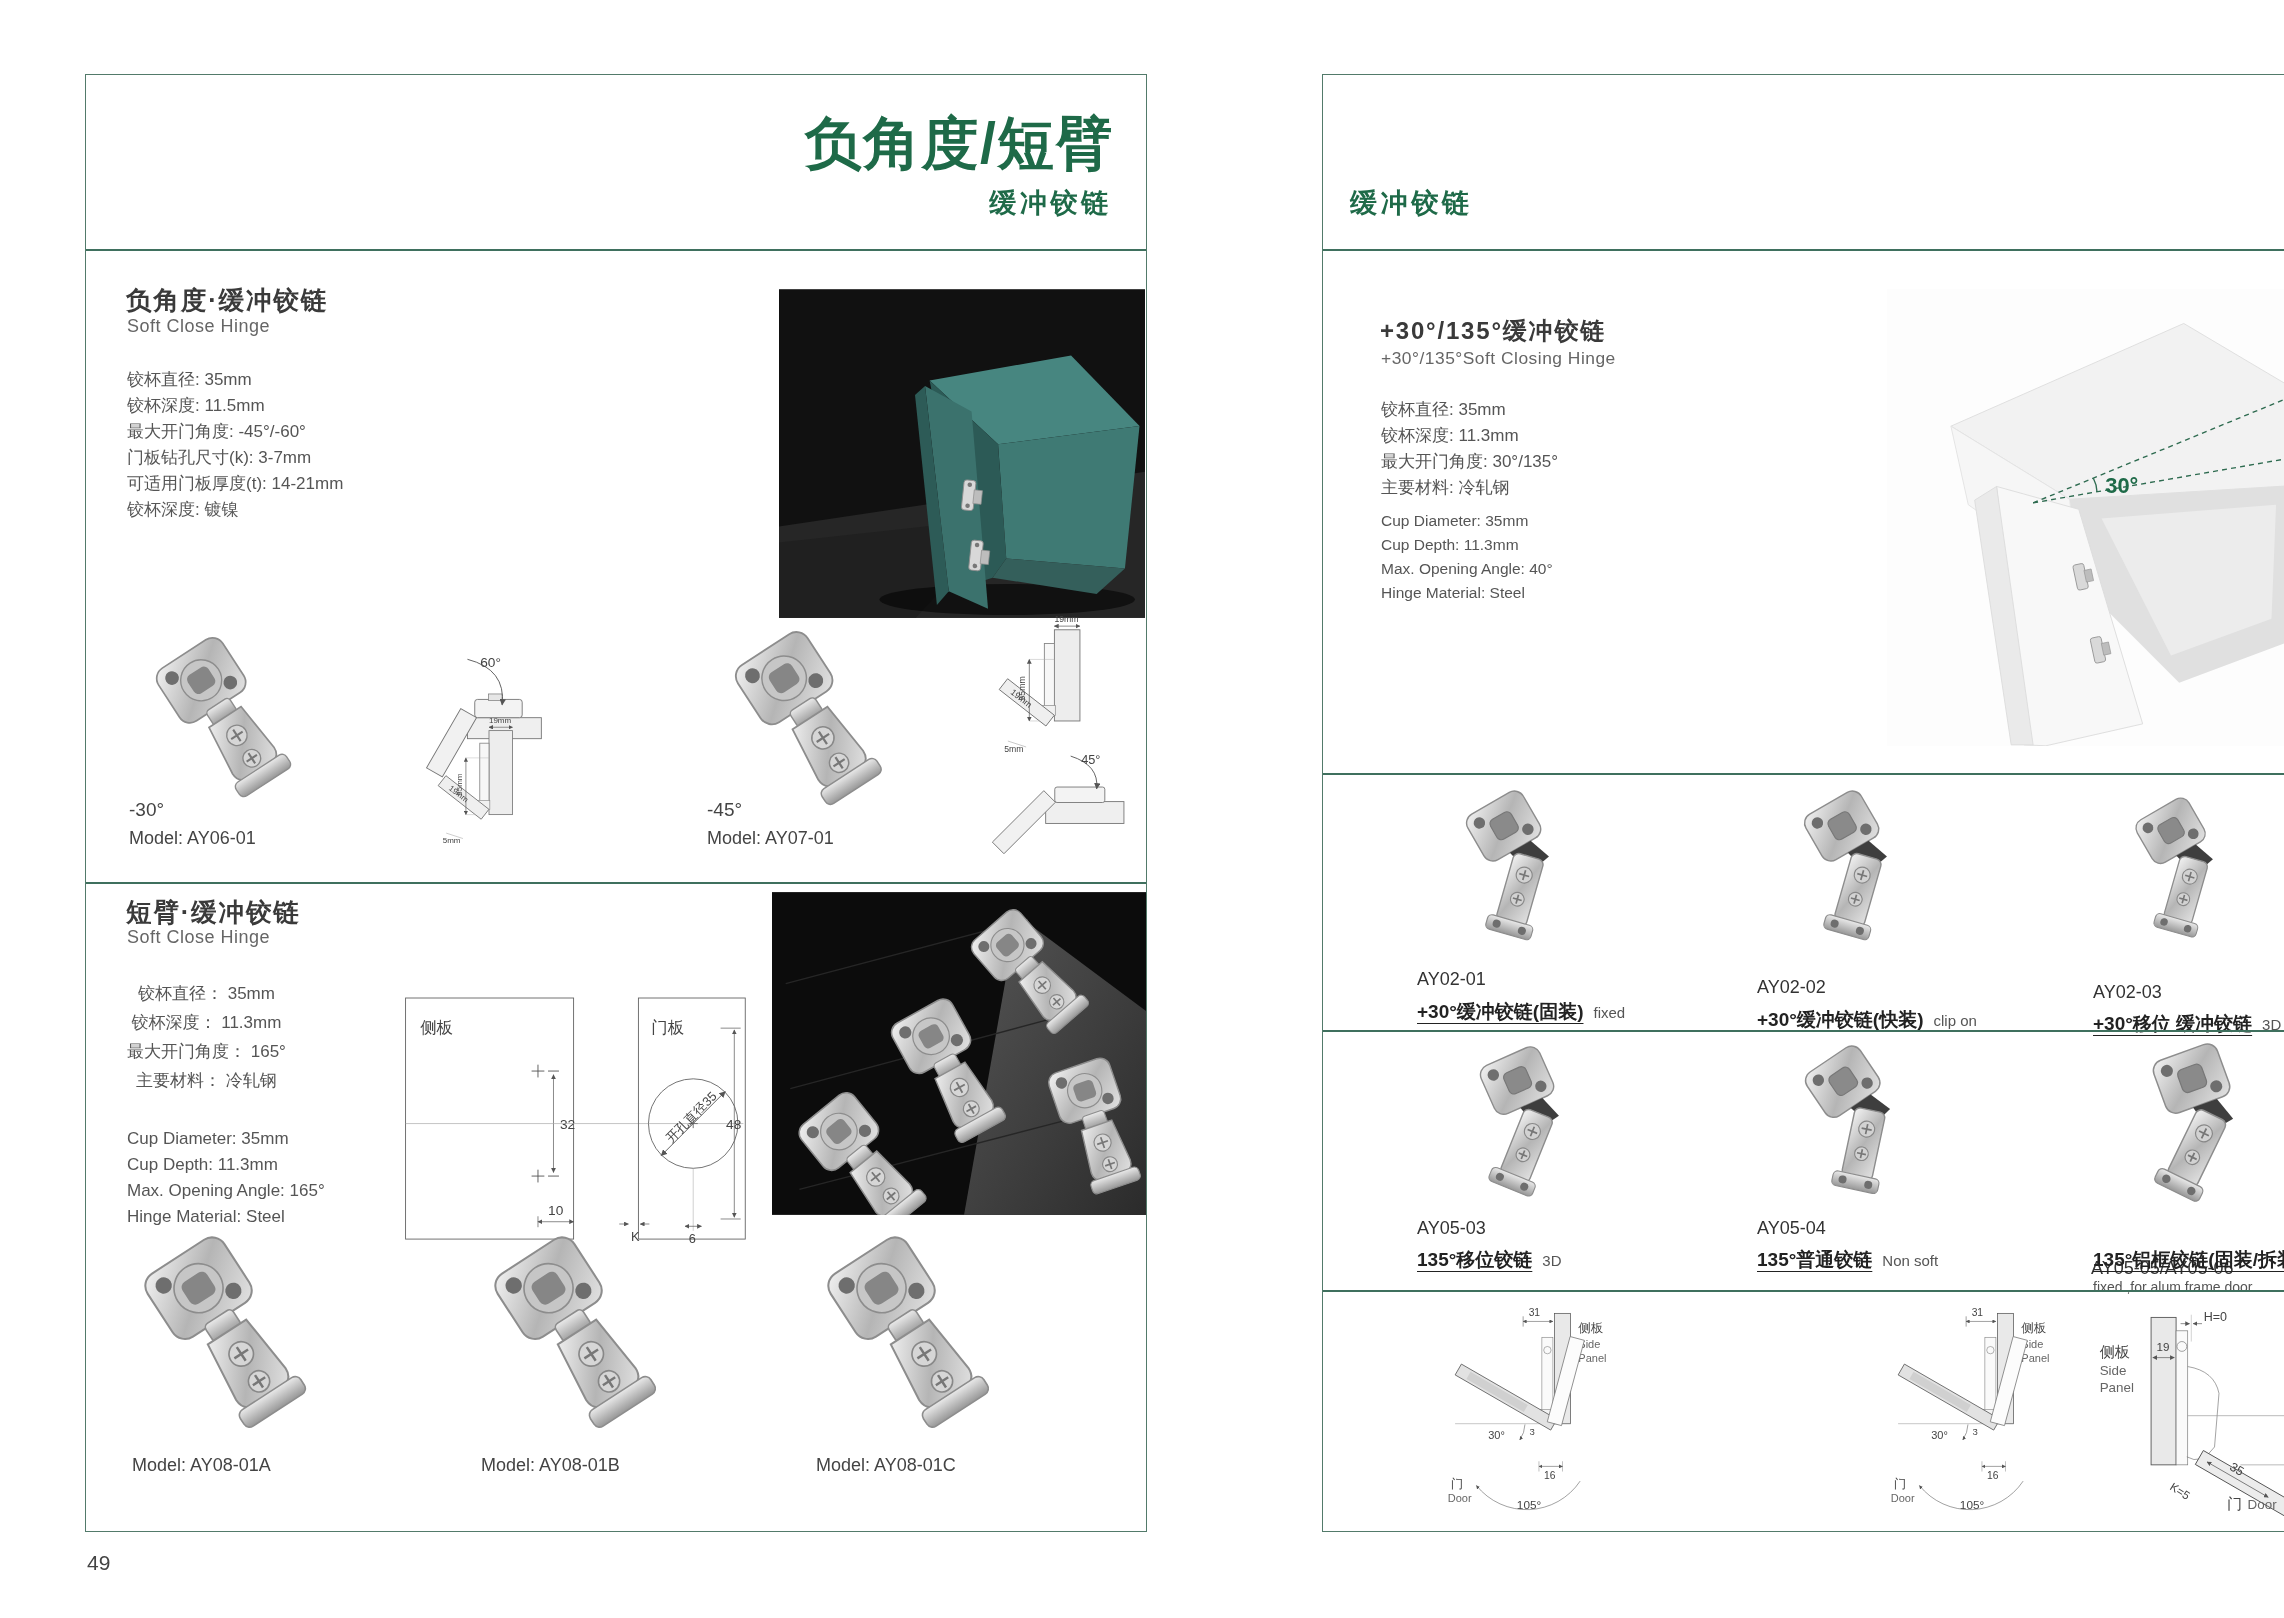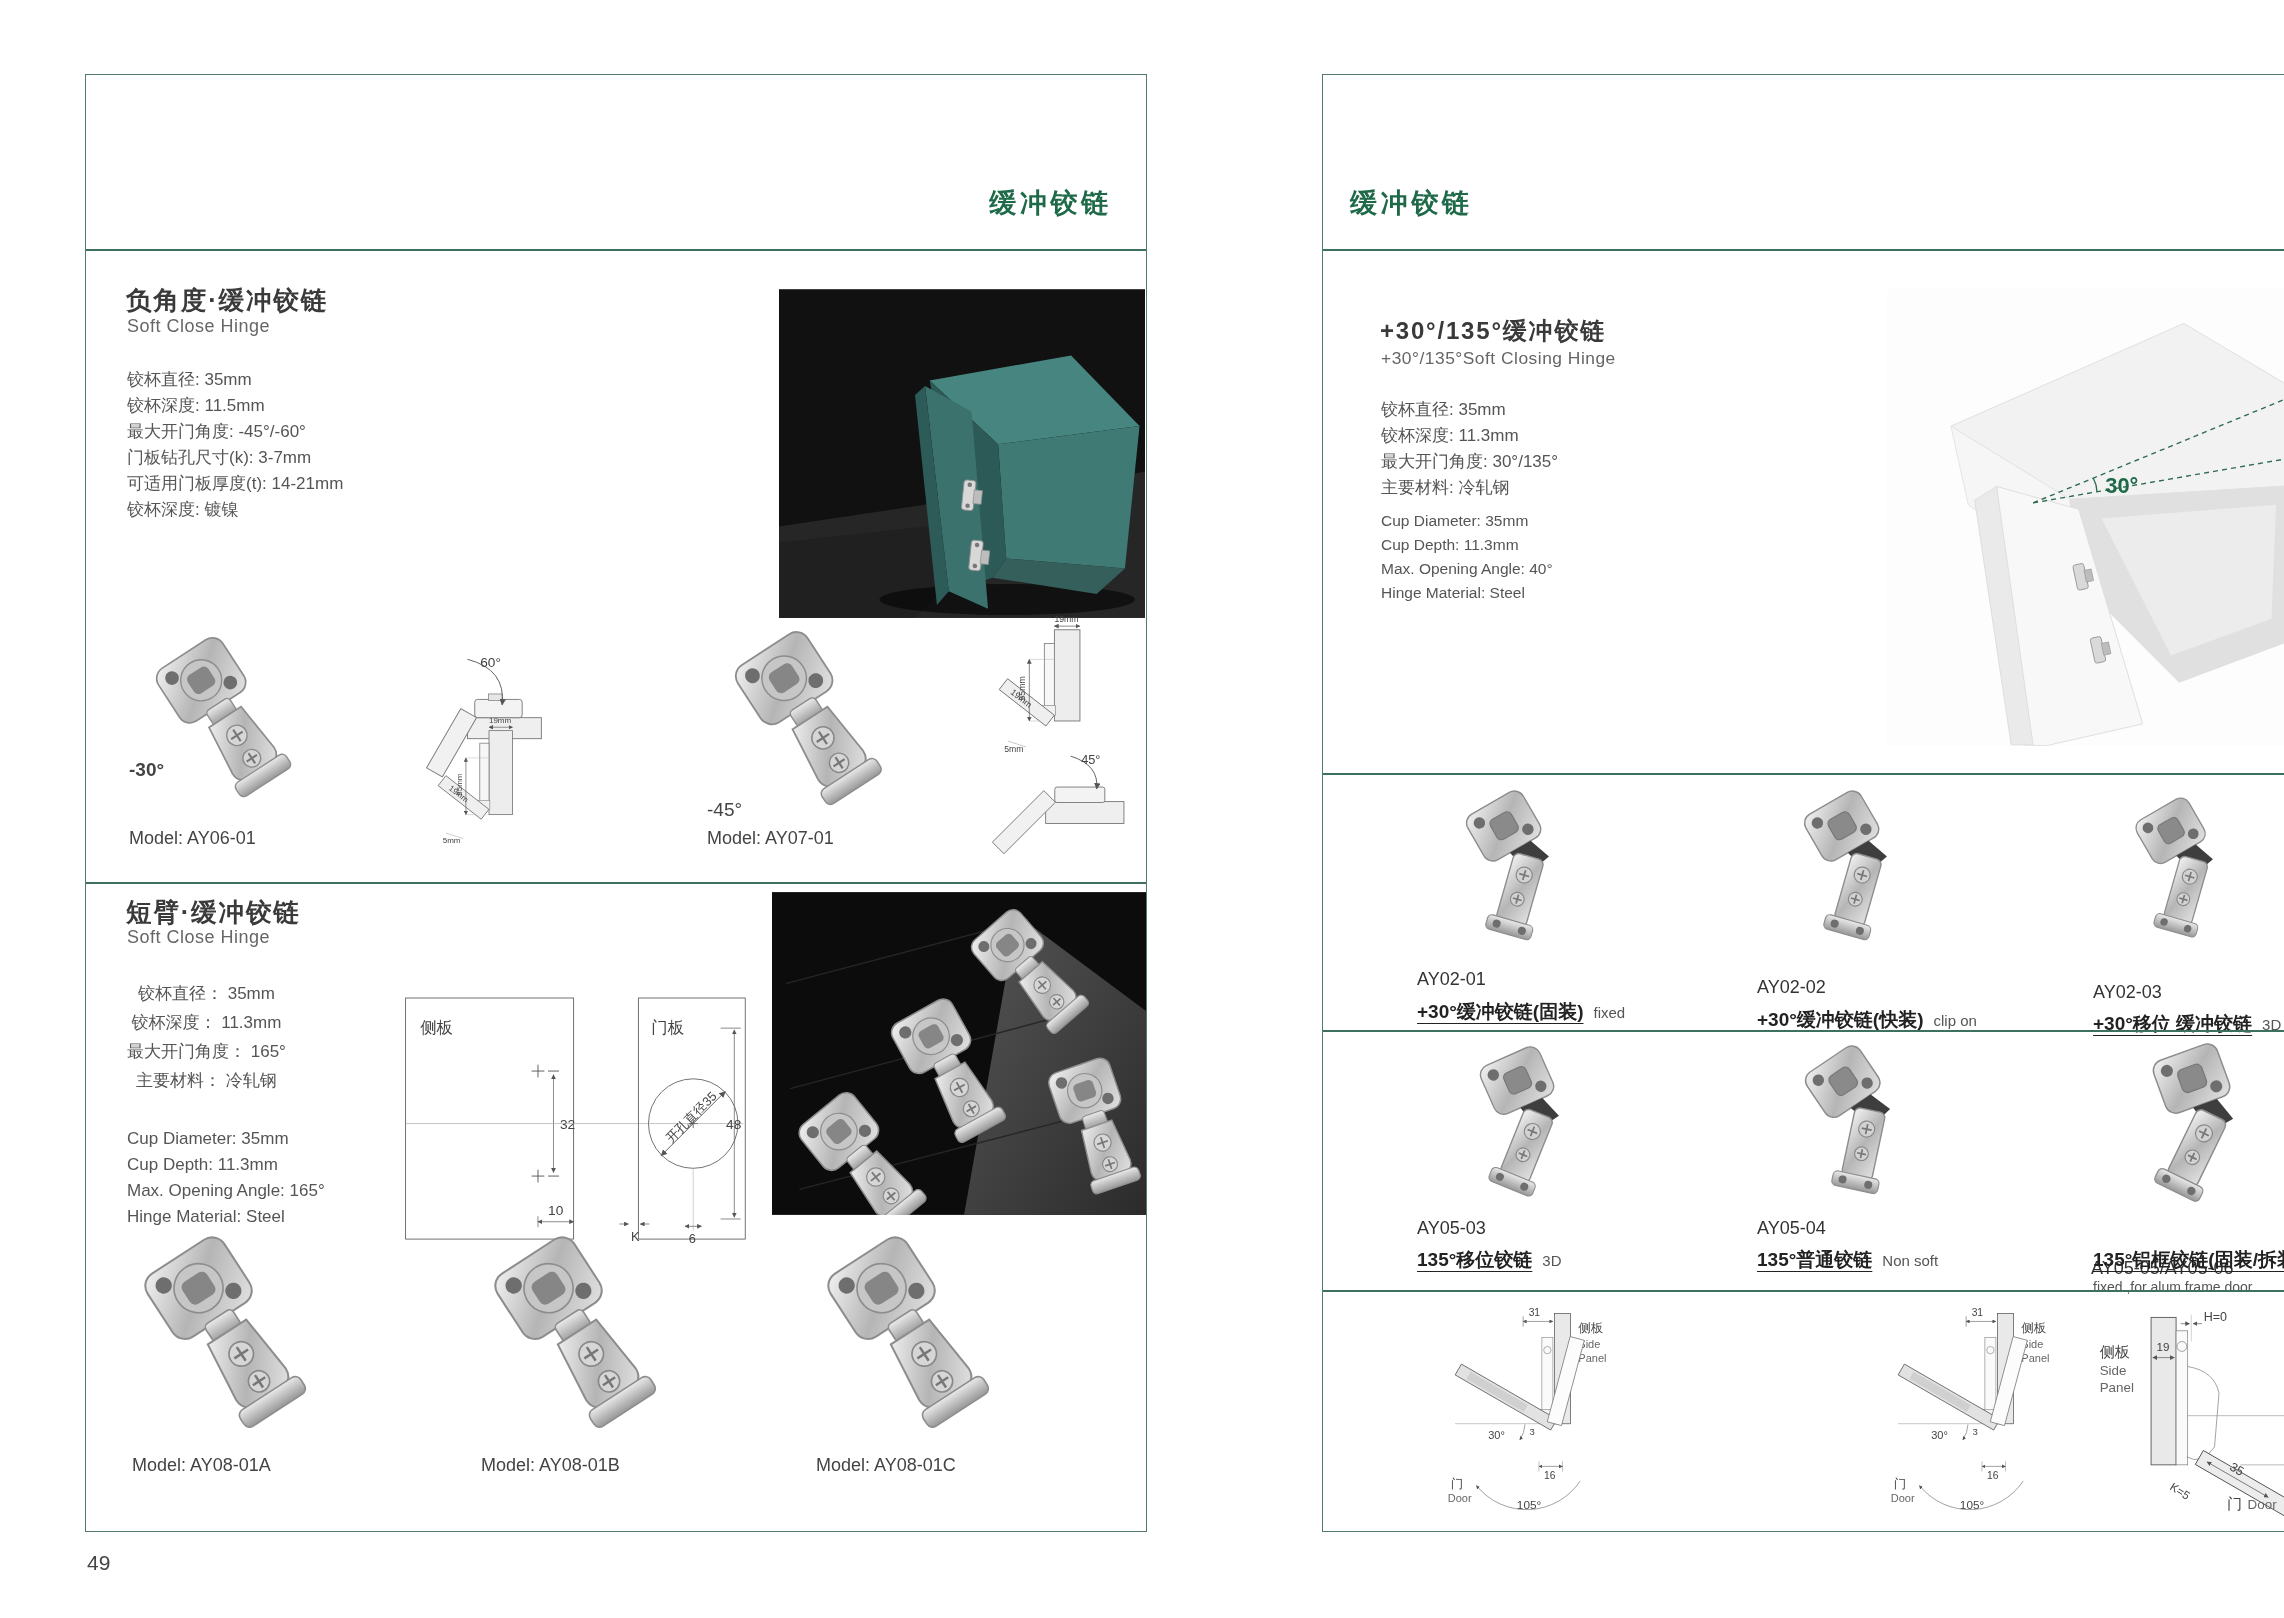--- a/index.html
+++ b/index.html
@@ -137,20 +137,21 @@
       <text x="48" y="494" font-size="34" class="dimtext">门</text>
       <text x="40" y="534" font-size="30" fill="#666">Door</text>
       <path d="M400,476 A175,175 0 0 1 118,488" fill="none" stroke="#555" stroke-width="1.5" marker-end="url(#arr)"></path>
       <text x="228" y="552" font-size="32" class="dimtext">105°</text>
     </symbol>
   </defs>
 </svg>
 
 <div class="page" id="page-left">
 
+  <div class="page-title" style="top:39px;right:32px;">负角度/短臂</div>
   <div class="page-sub" style="top:110px;right:34px;">缓冲铰链</div>
   <div class="rule" style="top:174px;"></div>
 
   <div class="sec-head" style="left:40px;top:208px;">负角度·缓冲铰链</div>
   <div class="sec-en" style="left:41px;top:241px;">Soft Close Hinge</div>
   <div class="specs" style="left:41px;top:292px;">
     <div class="spec">铰杯直径: 35mm</div>
     <div class="spec">铰杯深度: 11.5mm</div>
     <div class="spec">最大开门角度: -45°/-60°</div>
     <div class="spec">门板钻孔尺寸(k): 3-7mm</div>
@@ -215,21 +216,21 @@
   <svg class="abs" style="left:891px;top:672px;" width="151" height="91" viewBox="0 0 330 200">
     <rect x="150" y="120" width="172" height="48" fill="#efefef" stroke="#777" stroke-width="2"></rect>
     <rect x="170" y="88" width="110" height="34" rx="5" fill="#f3f3f3" stroke="#777" stroke-width="2"></rect>
     <g transform="rotate(-45 170 120)">
       <rect x="10" y="86" width="160" height="36" fill="#f1f1f1" stroke="#777" stroke-width="2"></rect>
     </g>
     <path d="M205,20 Q268,40 262,92" fill="none" stroke="#555" stroke-width="2" marker-end="url(#arr)"></path>
     <text x="228" y="38" font-size="28" class="dimtext">45°</text>
   </svg>
 
-  <div class="angle-label" style="left:43px;top:684px;font-weight:bold;">-30°</div>
+  <div class="angle-label" style="left:43px;top:724px;">-30°</div>
   <div class="model-label" style="left:43px;top:753px;">Model: AY06-01</div>
   <div class="angle-label" style="left:621px;top:724px;">-45°</div>
   <div class="model-label" style="left:621px;top:753px;">Model: AY07-01</div>
 
   <div class="rule" style="top:807px;"></div>
 
   <div class="sec-head" style="left:40px;top:820px;">短臂·缓冲铰链</div>
   <div class="sec-en" style="left:41px;top:852px;">Soft Close Hinge</div>
   <div class="specs" style="left:41px;top:904px;text-align:center;">
     <div class="spec wide">铰杯直径：  35mm</div>

